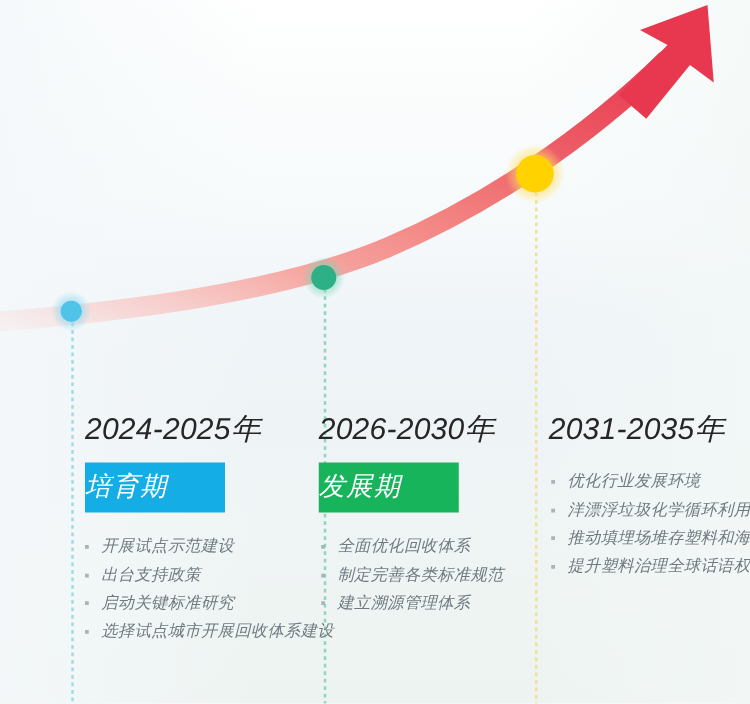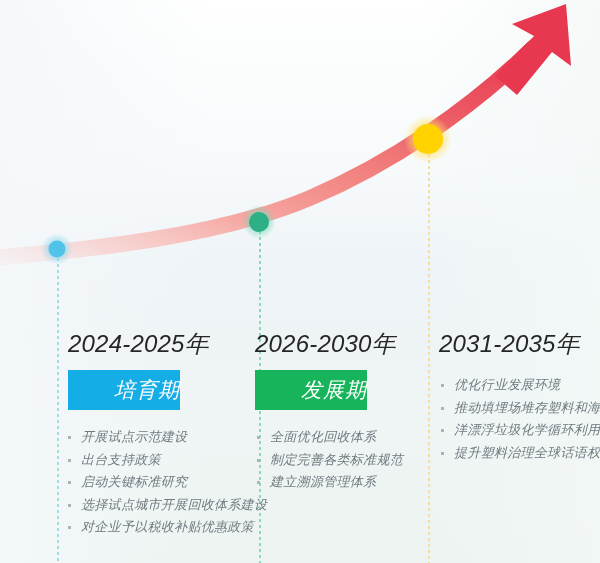--- a/index.html
+++ b/index.html
@@ -50,21 +50,21 @@
   .col2{left:244px;width:170px;}
   .col3{left:428px;width:172px;}
 
   .period{
     font-size:24px;line-height:28px;color:#262626;
     font-weight:400;letter-spacing:.2px;
     margin:0 0 12px 11px;white-space:nowrap;
   }
   .badge{
     display:inline-block;color:#ffffff;font-size:21px;line-height:40px;
-    height:40px;width:112px;text-align:right;margin-left:11px;
+    height:40px;width:112px;text-align:left;margin-left:11px;
     letter-spacing:1px;
   }
   .badge.blue{background:#14ADE5;}
   .badge.green{background:#17B45C;}
   .badge.orange{background:#F08A1E;}
 
   ul.points{list-style:none;margin:16px 0 0 0;padding:0;}
   ul.points li{
     position:relative;padding-left:16px;
     font-size:13px;line-height:22.5px;color:#6f7a80;
@@ -130,38 +130,37 @@
   <div class="cols">
 
     <div class="col col1">
       <div class="period">2024-2025年</div>
       <div class="badge blue">培育期</div>
       <ul class="points">
         <li>开展试点示范建设</li>
         <li>出台支持政策</li>
         <li>启动关键标准研究</li>
         <li>选择试点城市开展回收体系建设</li>
-        <li>对企业予以税收补贴优惠政策</li>
       </ul>
     </div>
 
     <div class="col col2">
       <div class="period">2026-2030年</div>
       <div class="badge green">发展期</div>
       <ul class="points">
         <li>全面优化回收体系</li>
         <li>制定完善各类标准规范</li>
         <li>建立溯源管理体系</li>
       </ul>
     </div>
 
     <div class="col col3">
       <div class="period">2031-2035年</div>
       <ul class="points">
         <li>优化行业发展环境</li>
+        <li>洋漂浮垃圾化学循环利用</li>
         <li>推动填埋场堆存塑料和海</li>
-        <li>洋漂浮垃圾化学循环利用</li>
         <li>提升塑料治理全球话语权</li>
       </ul>
     </div>
 
   </div>
 </div>
 
 </body></html>

